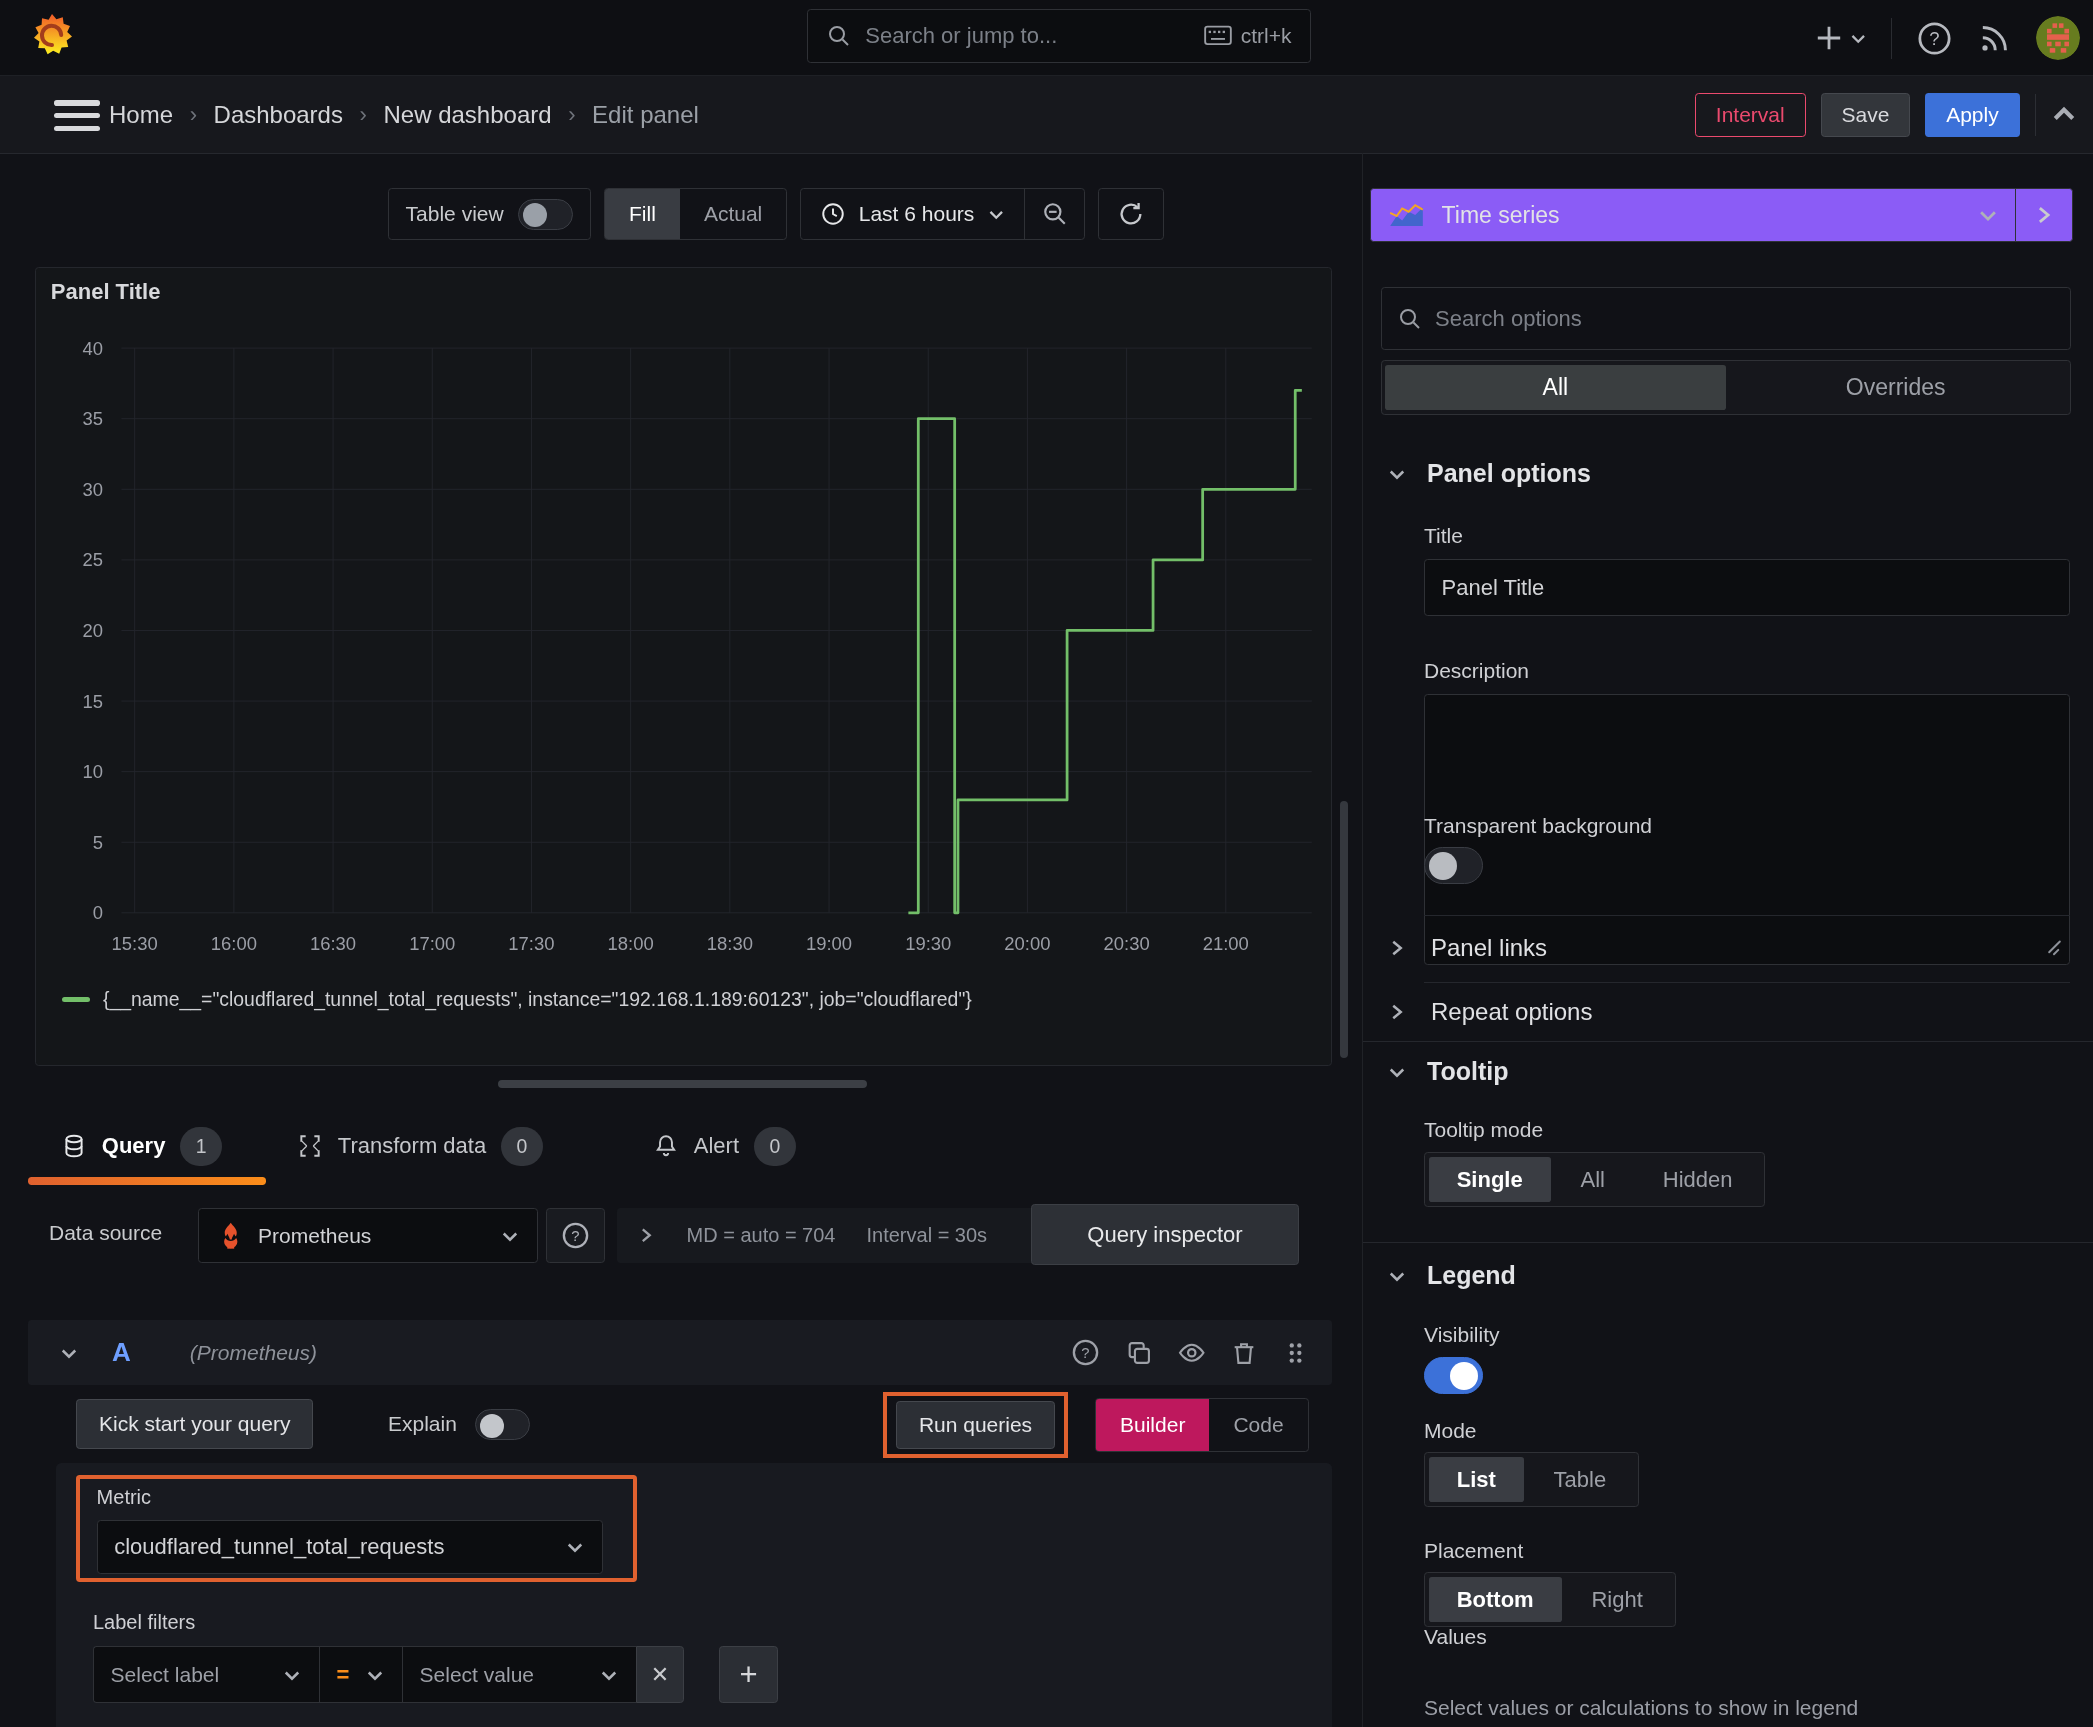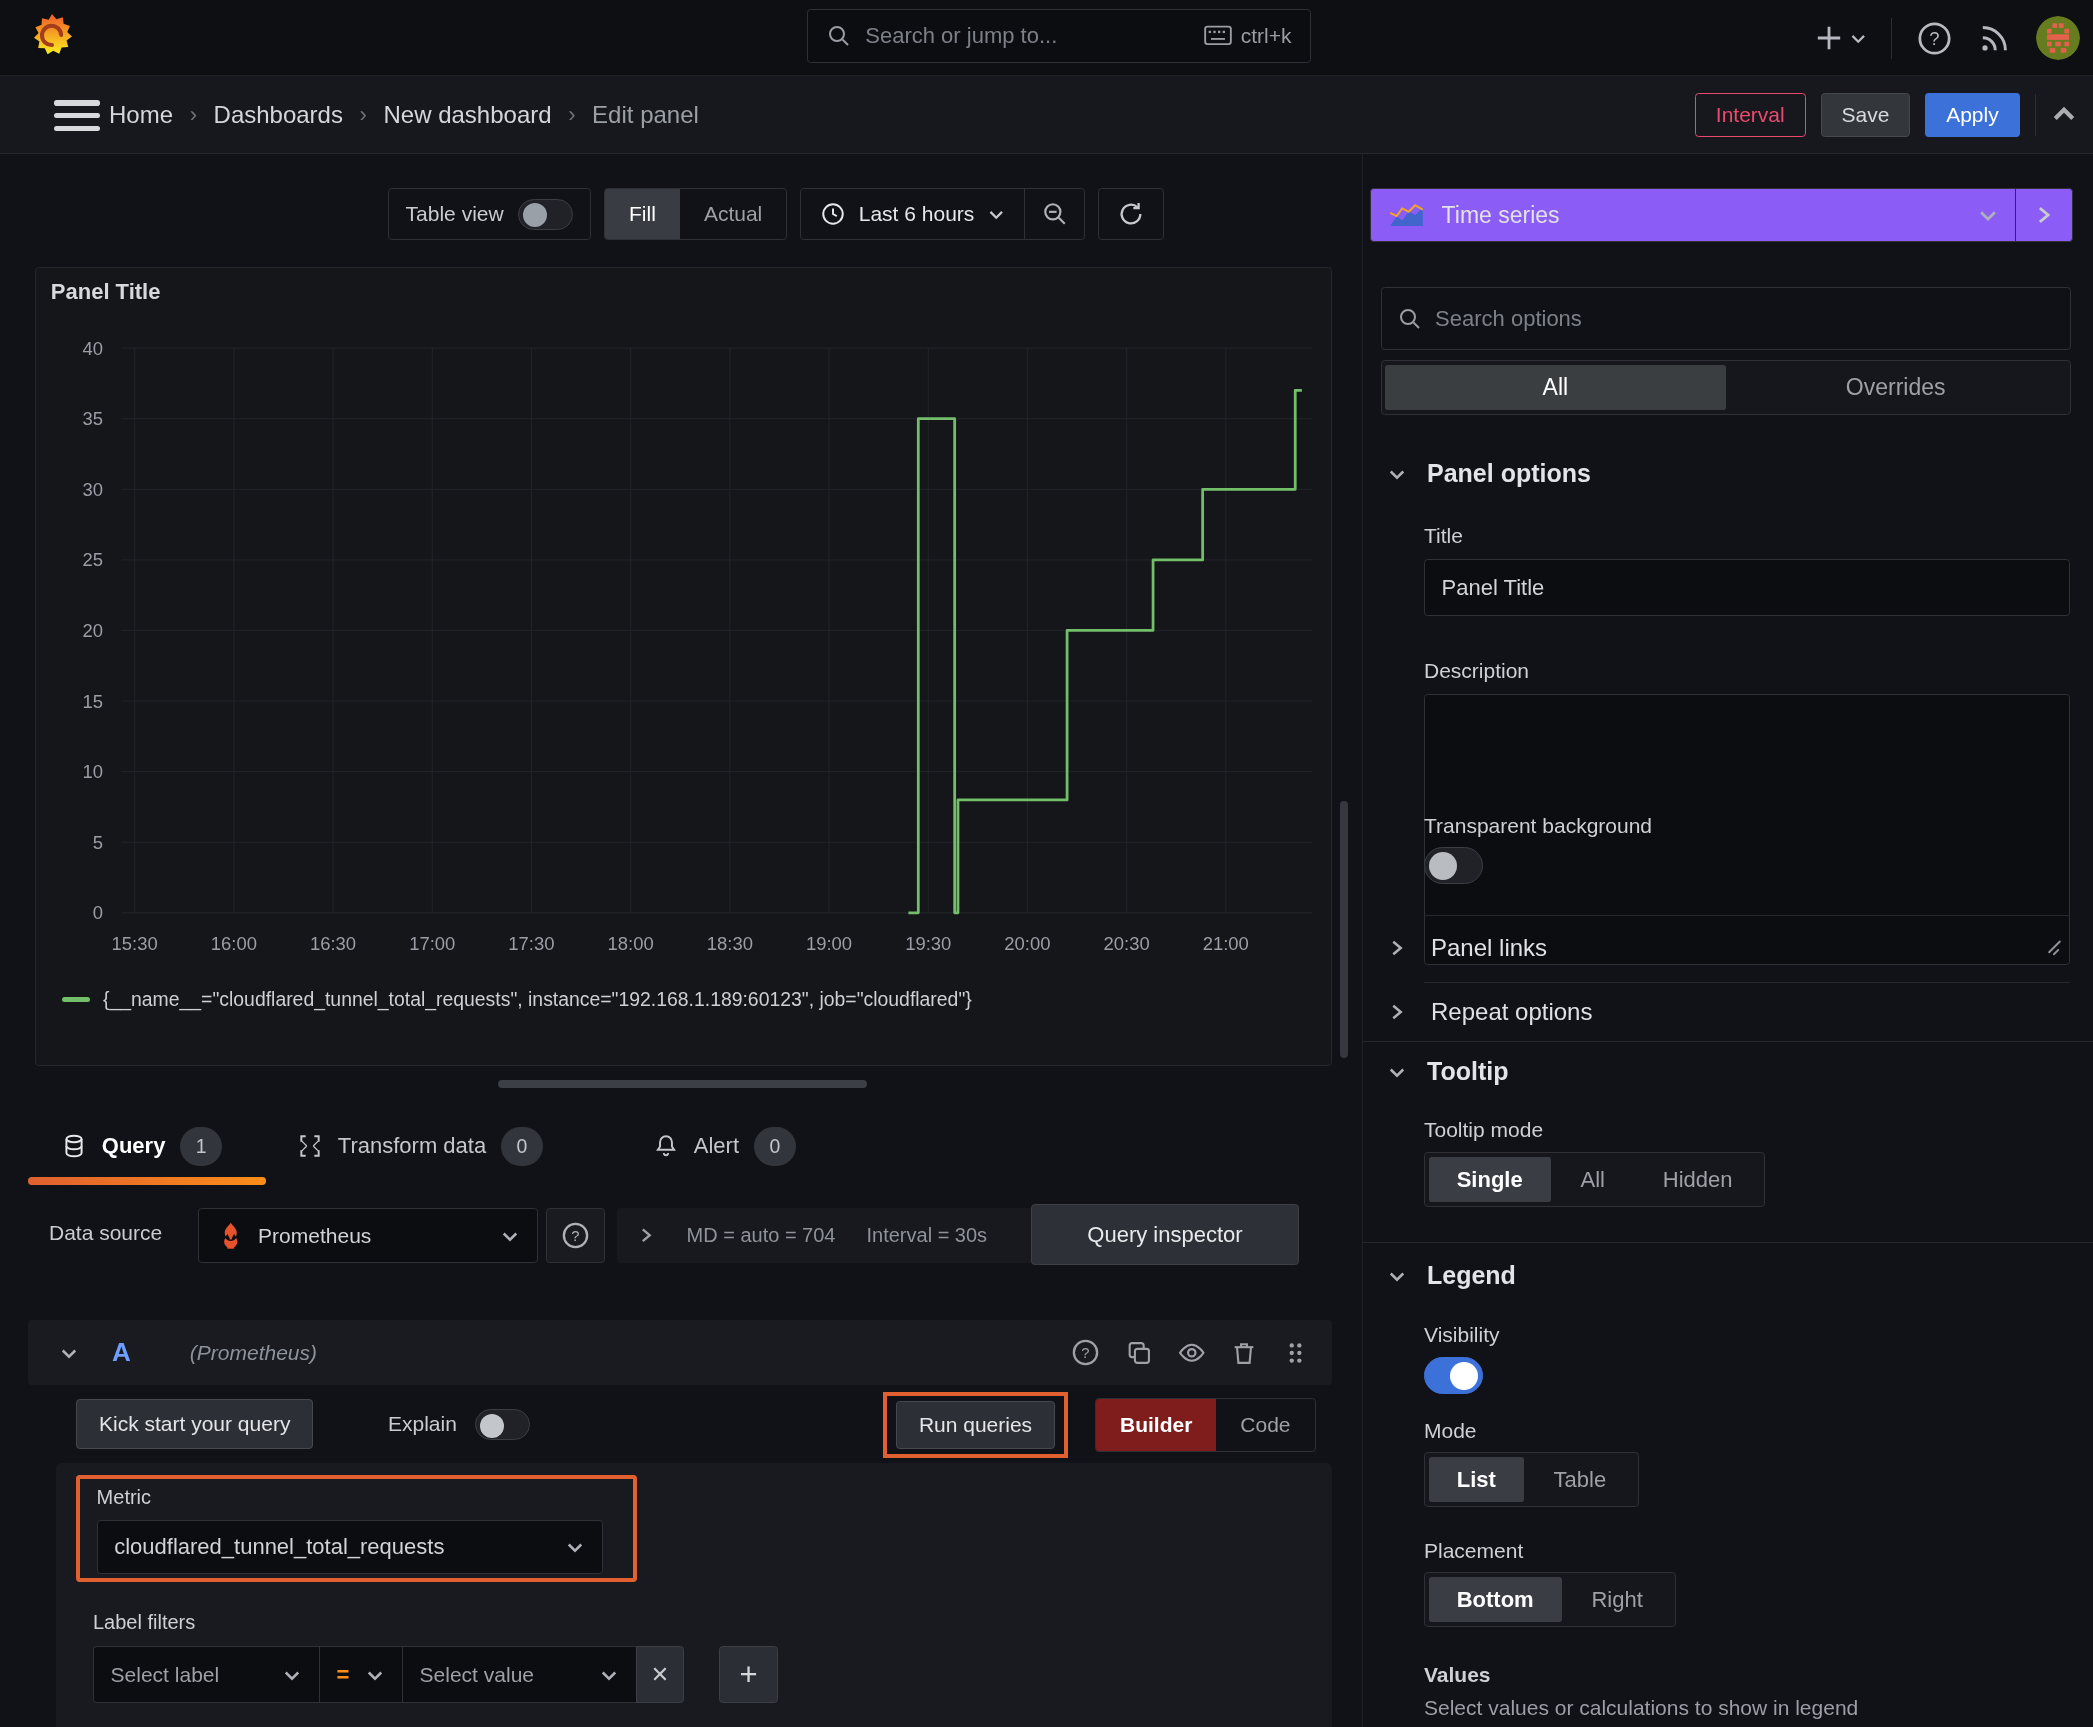--- a/index.html
+++ b/index.html
@@ -105,21 +105,21 @@
   .q-icons{position:absolute;right:24px;top:0;height:65px;display:flex;align-items:center;gap:24px;color:#9ea1a8}
   .q-icons .qi{display:flex;cursor:pointer}
   .q-toolbar{position:absolute;left:0;top:72px;width:1304px;height:70px}
   .kick-btn{position:absolute;left:48px;top:7.4px;height:50px;padding:0 22px;background:#2c2f35;border:0.9px solid #45484e;border-radius:3.7px;font-size:21px;color:#e4e5e8;display:flex;align-items:center;cursor:pointer}
   .explain{position:absolute;left:360px;top:7.4px;height:50px;display:flex;align-items:center;gap:18.5px}
   .explain span{font-size:21px;color:#c9cbce}
   .run-outline{position:absolute;left:855px;top:0;width:185px;height:66px;border:4.6px solid var(--accent_orange,#e0612f);border-radius:0;display:flex;align-items:center;justify-content:center}
   .run-btn{width:159px;height:48px;background:#2c2f35;border:0.9px solid #45484e;border-radius:3.7px;font-size:21px;color:#e4e5e8;display:flex;align-items:center;justify-content:center;cursor:pointer}
   .bc-group{position:absolute;left:1067px;top:5.5px;height:54px;border:0.9px solid #2f3136;border-radius:3.7px;display:flex;overflow:hidden}
   .bc-group .cell{padding:0 24px;display:flex;align-items:center;font-size:21px;color:#9da0a7;cursor:pointer}
-  .bc-group .cell.sel{background:#7f1d1d;color:#fff;font-weight:700}
+  .bc-group .cell.sel{background:#be185d;color:#fff;font-weight:400}
 
   .q-editor{position:absolute;left:28px;top:143px;width:1276px;height:265px;background:#181a20;border-radius:5.5px 5.5px 0 0}
   .metric-outline{position:absolute;left:20px;top:12px;width:561px;height:107px;border:4.6px solid var(--accent_orange,#e0612f);border-radius:3.7px}
   .metric-label{position:absolute;left:16.6px;top:7.4px;font-size:20px;color:#cfd0d4}
   .metric-select{position:absolute;left:16.6px;top:41px;width:506px;height:54px}
   .metric-select .sel-text{font-size:22px}
   .lf-label{position:absolute;left:37px;top:148px;font-size:20px;color:#cfd0d4}
   .lf-row{position:absolute;left:37px;top:183px;height:57px;display:flex;align-items:stretch}
   .lf-row .select{border-radius:0;border-right:none}
   .lf-first{border-radius:3.7px 0 0 3.7px !important}
@@ -654,17 +654,17 @@
     <span class="fld-label" style="top:1266px">Mode</span>
     <div class="opt-seg" style="top:1299px">
       <span class="cell sel">List</span>
       <span class="cell">Table</span>
     </div>
     <span class="fld-label" style="top:1386px">Placement</span>
     <div class="opt-seg" style="top:1419px">
       <span class="cell sel">Bottom</span>
       <span class="cell">Right</span>
     </div>
-    <span class="fld-label" style="top:1510px;font-weight:700">Values</span>
+    <span class="fld-label" style="top:1472px;font-weight:400">Values</span>
     <span class="hint-text" style="top:1543px">Select values or calculations to show in legend</span>
   </aside>
 </div>
 
 
 </body></html>

